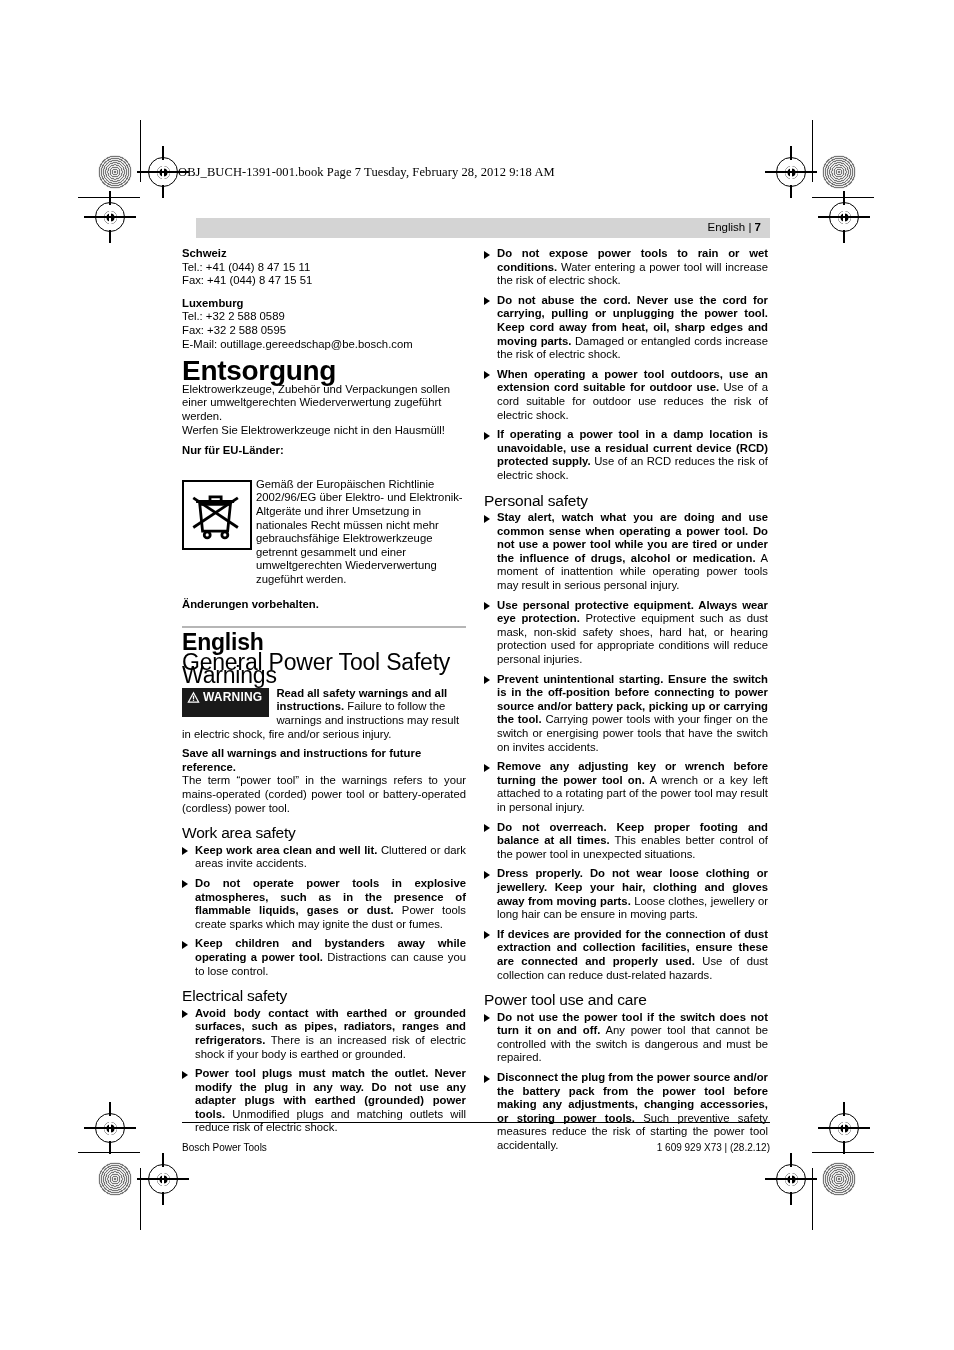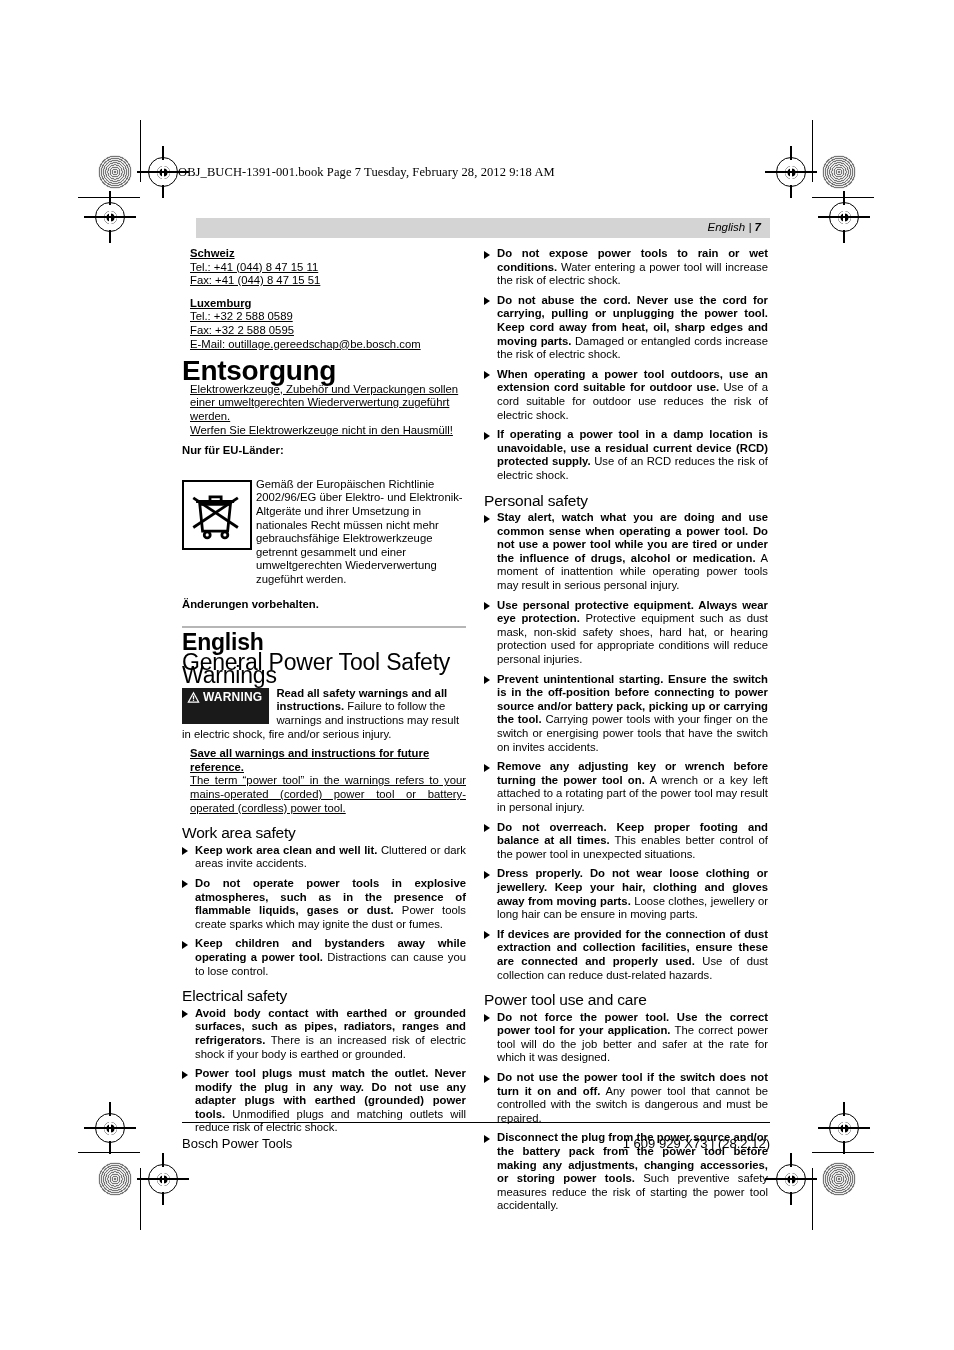--- a/index.html
+++ b/index.html
@@ -77,21 +77,20 @@
   .header-bar {
     position: absolute;
     left: 196px; top: 218px;
     width: 574px; height: 20px;
     background: #d4d4d4;
   }
   .header-bar .hdr-text {
     position: absolute;
     right: 9px; top: 3px;
     font-size: 11.5px;
-    font-style: italic;
   }
   .header-bar .hdr-text b { font-weight: bold; }
 
   .col {
     position: absolute;
     top: 247px;
     width: 284px;
     font-size: 11.3px;
     line-height: 13.6px;
   }
@@ -114,21 +113,21 @@
     font-size: 15.5px;
     font-weight: normal;
     margin: 11px 0 4px 0;
     letter-spacing: -0.2px;
   }
   h4.mini {
     font-size: 11.3px;
     font-weight: bold;
     margin: 7px 0 2px 0;
   }
-  p { margin: 0 0 0 8px; text-decoration: underline; }
+  p { margin: 0 0 0 0; }
   p.sp { margin-bottom: 6px; }
   .addr-name { font-weight: bold; margin-top: 9px; }
   .addr-name.first { margin-top: 0; }
   .addr-line { white-space: nowrap; }
 
   .rule-top {
     border-top: 2.5px solid #b6b6b6;
     margin: 14px 0 8px 0;
   }
 
@@ -163,41 +162,41 @@
 
   
   .warn-row { overflow: hidden; }
   .warn-badge {
     float: left;
     background: #1a1a1a;
     color: #fff;
     font-weight: bold;
     font-size: 12px;
     letter-spacing: 0.2px;
-    padding: 3px 7px 20px 5px;
+    padding: 3px 7px 13px 5px;
     margin: 1px 7px 1px 0;
     display: flex;
     align-items: center;
     gap: 3px;
     line-height: 1;
   }
   .warn-badge .tri-ico {
     display: inline-block;
     width: 13px; height: 13px;
     flex: 0 0 auto;
   }
 
   
   .footer {
     position: absolute;
     left: 182px; top: 1122px;
     width: 588px;
     border-top: 1.4px solid #000;
-    padding-top: 13px;
-    font-size: 13px;
+    padding-top: 19px;
+    font-size: 10px;
     display: flex;
     justify-content: space-between;
   }
 </style>
 </head>
 <body>
 
 <div>
   <div class="screen-patch" style="left:98px; top:155px;"></div>
   <div class="screen-patch" style="left:822px; top:155px;"></div>
@@ -339,21 +338,20 @@
     <li><span class="tri"></span><b class="lead">Use personal protective equipment. Always wear eye protection.</b><span> Protective equipment such as dust mask, non-skid safety shoes, hard hat, or hearing protection used for appropriate conditions will reduce personal injuries.</span></li>
     <li><span class="tri"></span><b class="lead">Prevent unintentional starting. Ensure the switch is in the off-position before connecting to power source and/or battery pack, picking up or carrying the tool.</b><span> Carrying power tools with your finger on the switch or energising power tools that have the switch on invites accidents.</span></li>
     <li><span class="tri"></span><b class="lead">Remove any adjusting key or wrench before turning the power tool on.</b><span> A wrench or a key left attached to a rotating part of the power tool may result in personal injury.</span></li>
     <li><span class="tri"></span><b class="lead">Do not overreach. Keep proper footing and balance at all times.</b><span> This enables better control of the power tool in unexpected situations.</span></li>
     <li><span class="tri"></span><b class="lead">Dress properly. Do not wear loose clothing or jewellery. Keep your hair, clothing and gloves away from moving parts.</b><span> Loose clothes, jewellery or long hair can be ensure in moving parts.</span></li>
     <li><span class="tri"></span><b class="lead">If devices are provided for the connection of dust extraction and collection facilities, ensure these are connected and properly used.</b><span> Use of dust collection can reduce dust-related hazards.</span></li>
   </ul>
 
   <h3 class="sub">Power tool use and care</h3>
   <ul class="bul">
-    <li><span class="tri"></span><b class="lead">Do not force the power tool. Use the correct power tool for your application.</b><span> The correct power tool will do the job better and safer at the rate for which it was designed.</span></li>
     <li><span class="tri"></span><b class="lead">Do not use the power tool if the switch does not turn it on and off.</b><span> Any power tool that cannot be controlled with the switch is dangerous and must be repaired.</span></li>
     <li><span class="tri"></span><b class="lead">Disconnect the plug from the power source and/or the battery pack from the power tool before making any adjustments, changing accessories, or storing power tools.</b><span> Such preventive safety measures reduce the risk of starting the power tool accidentally.</span></li>
   </ul>
 </div>
 
 <div class="footer">
   <span>Bosch Power Tools</span>
   <span>1 609 929 X73 | (28.2.12)</span>
 </div>
 

